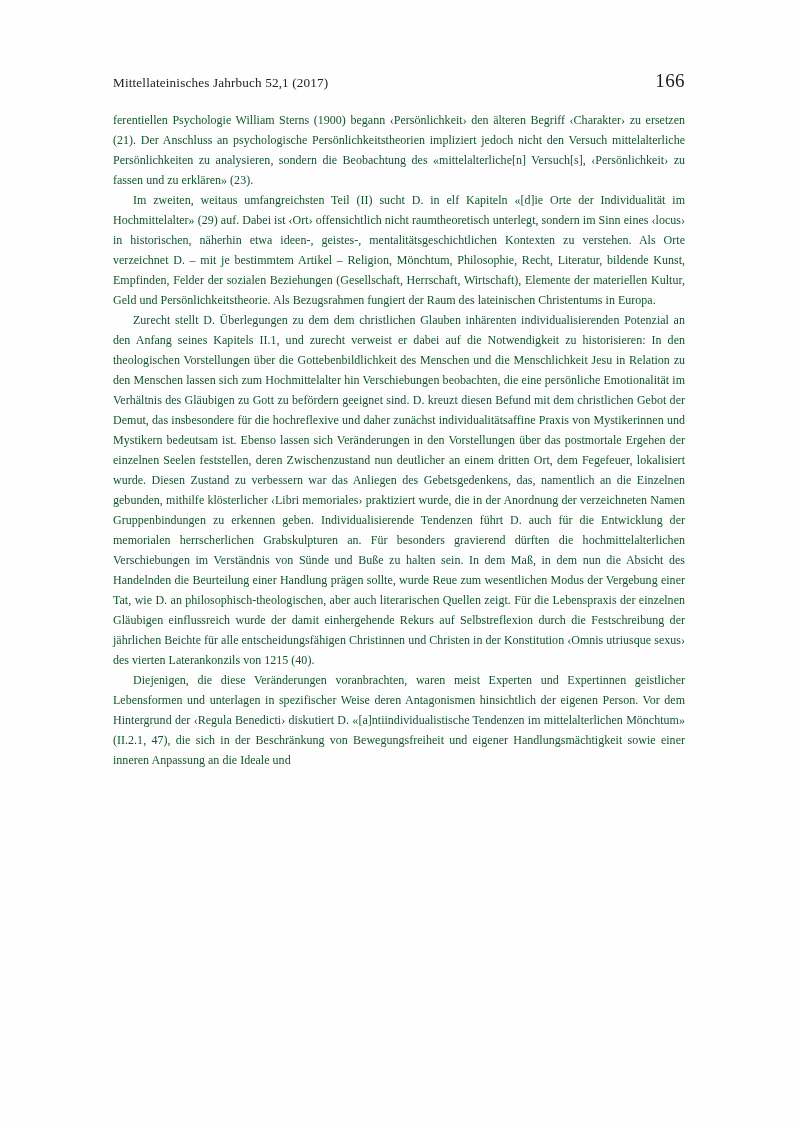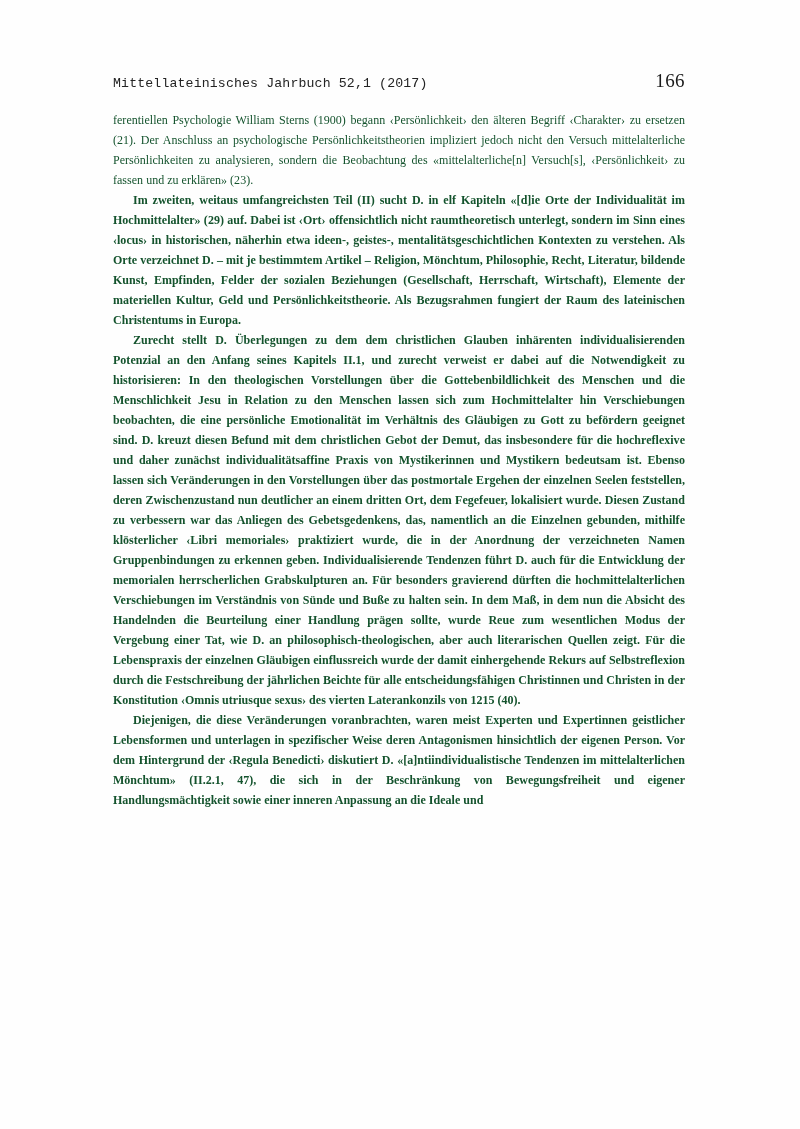--- a/index.html
+++ b/index.html
@@ -30,21 +30,20 @@
     display: flex;
     align-items: baseline;
     justify-content: space-between;
   }
 
   .running-head-title {
     font-size: 13.2px;
     letter-spacing: 0.15px;
     color: #232323;
     white-space: nowrap;
-    font-family: Liberation Mono, monospace;
   }
 
   .folio {
     font-size: 19px;
     color: #1a1a1a;
     letter-spacing: 0.4px;
   }
 
   
   .textblock {
@@ -65,21 +64,20 @@
     letter-spacing: 0.02px;
   }
 
   
   .para.continued {
     text-indent: 0;
   }
 
   .para.indented {
     text-indent: 20px;
-    font-weight: bold;
   }
 </style>
 </head>
 <body>
 
 <div class="page">
 
   <div class="running-head">
     <span class="running-head-title">Mittellateinisches Jahrbuch 52,1 (2017)</span>
     <span class="folio">166</span>

